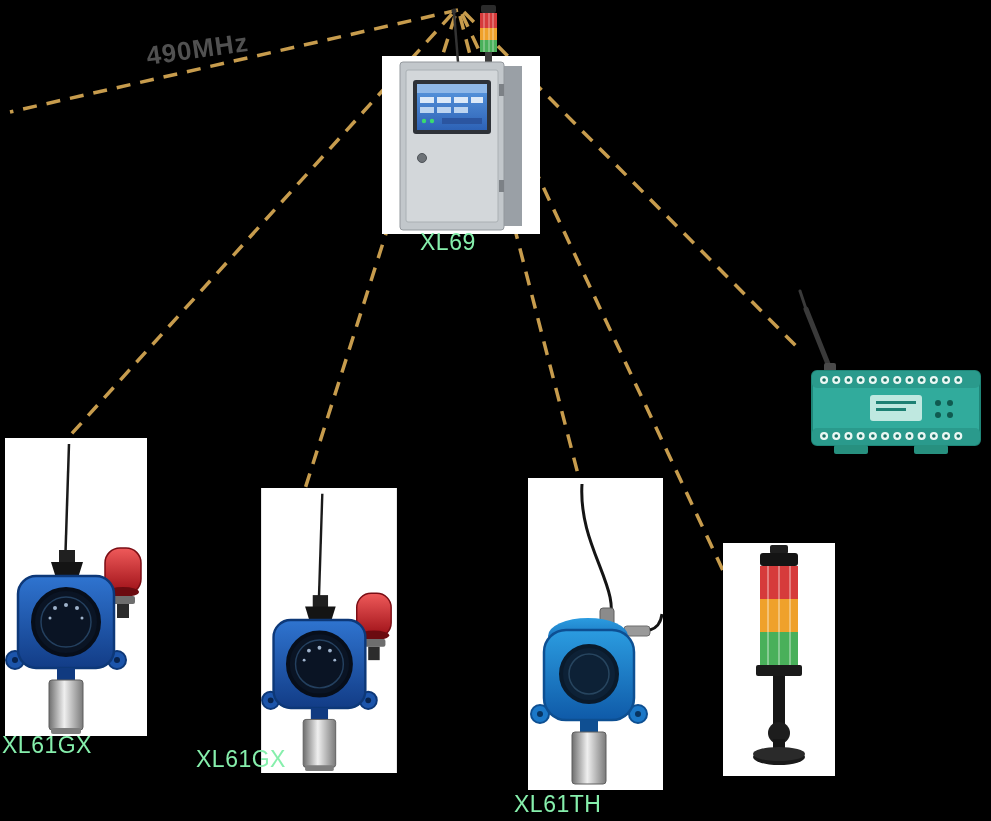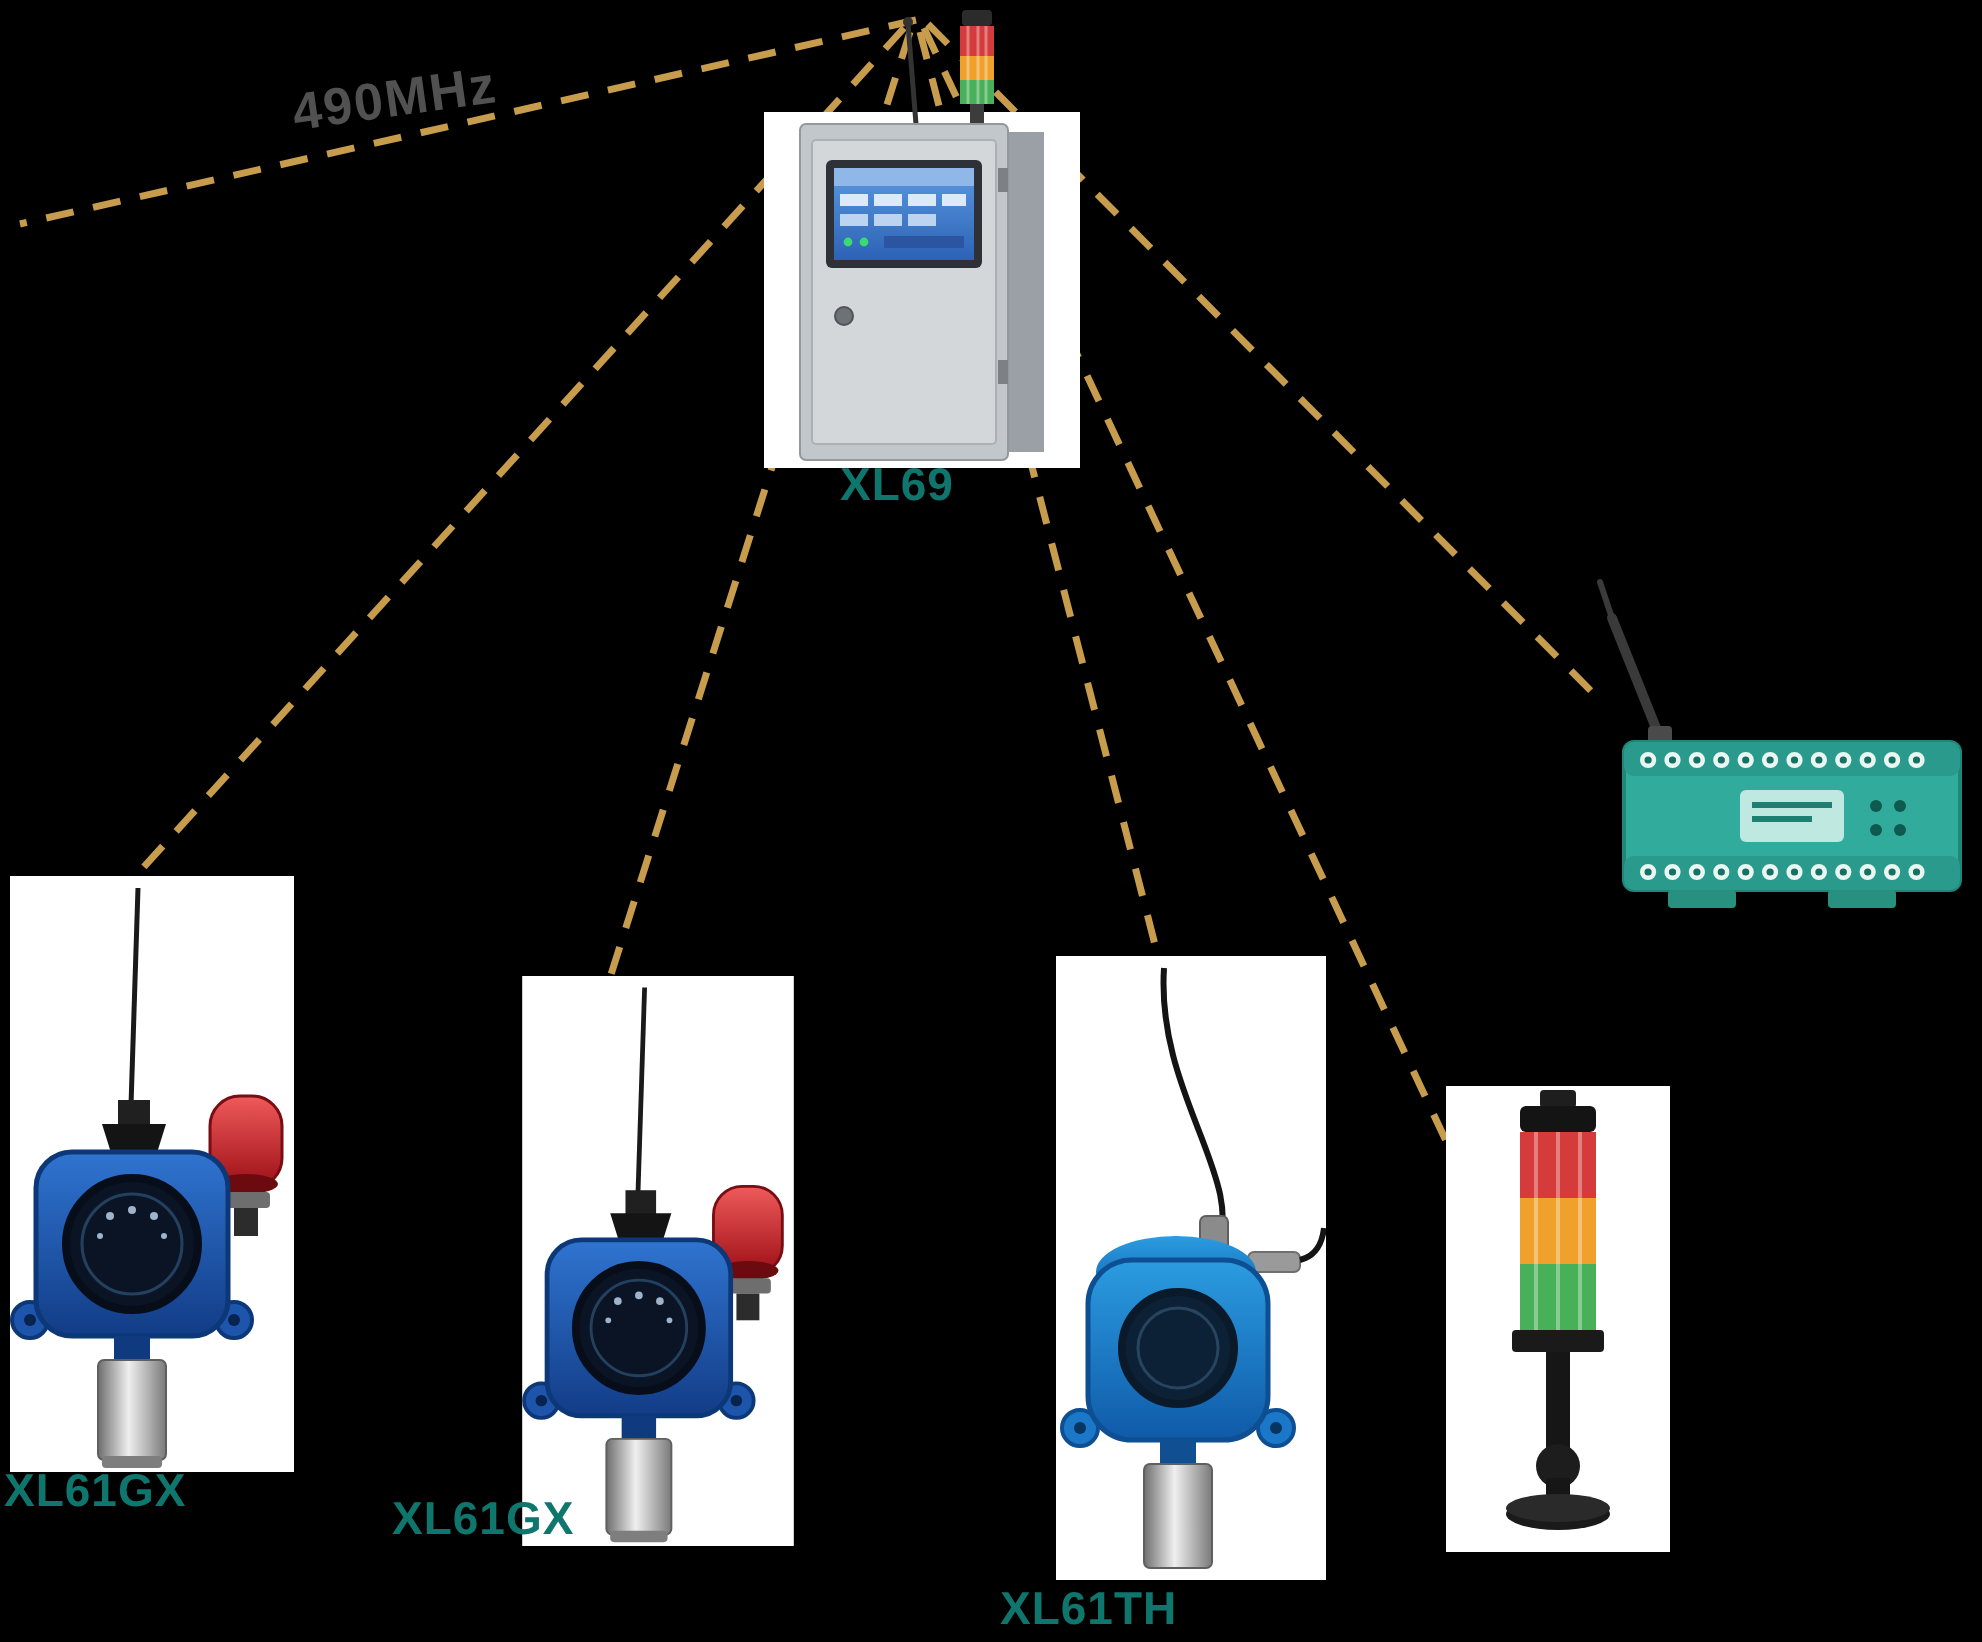--- a/index.html
+++ b/index.html
@@ -2,32 +2,32 @@
 <html style="--background: #000000; --wireless-link: #C79C4D; --detector-blue: #1C55AB; --relay-teal: #31AB9C; --tower-red: #D63B3B; --tower-amber: #EFA12B; --tower-green: #49B05A;"><head>
 <meta charset="utf-8">
 <style>
   *{margin:0;padding:0;box-sizing:border-box}
   html,body{background:#000}
   body{font-family:"Liberation Sans",sans-serif}
   .scene{position:relative;width:991px;height:821px;background:var(--background,#000);overflow:hidden}
   .links{position:absolute;left:0;top:0;z-index:1}
   .device{position:absolute;z-index:2}
   .device svg{display:block;width:100%;height:100%}
-  .lbl{position:absolute;z-index:3;font-weight:bold;color:#0f766e;font-size:23px;letter-spacing:.5px;white-space:nowrap}
+  .lbl{position:absolute;z-index:3;font-weight:normal;color:#86efac;font-size:23px;letter-spacing:.5px;white-space:nowrap}
   .freq{left:146px;top:34px;color:#515151;font-size:26px;font-weight:600;letter-spacing:1px;transform:rotate(-8deg)}
   #controller{left:380px;top:0;width:162px;height:238px}
   #detector1{left:5px;top:438px;width:142px;height:298px}
   #detector2{left:258px;top:488px;width:142px;height:285px}
   #detector3{left:528px;top:478px;width:135px;height:312px}
   #relay{left:786px;top:283px;width:205px;height:185px}
   #tower{left:723px;top:543px;width:112px;height:233px}
   .lbl-controller{left:420px;top:229px}
   .lbl-d1{left:2px;top:732px}
   .lbl-d2{left:196px;top:746px}
-  .lbl-d3{left:500px;top:791px}
+  .lbl-d3{left:514px;top:791px}
 </style>
 </head>
 <body>
 
 <svg width="0" height="0" style="position:absolute" aria-hidden="true">
   <defs>
     <linearGradient id="steelGrad" x1="0" y1="0" x2="1" y2="0">
       <stop offset="0" stop-color="#6e6e6e"></stop>
         <stop offset="0.45" stop-color="#efefef"></stop>
         <stop offset="1" stop-color="#7a7a7a"></stop>

